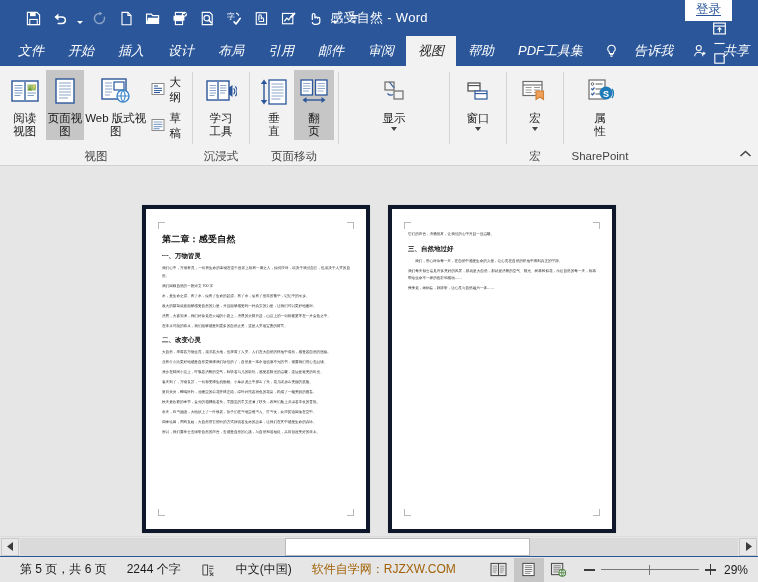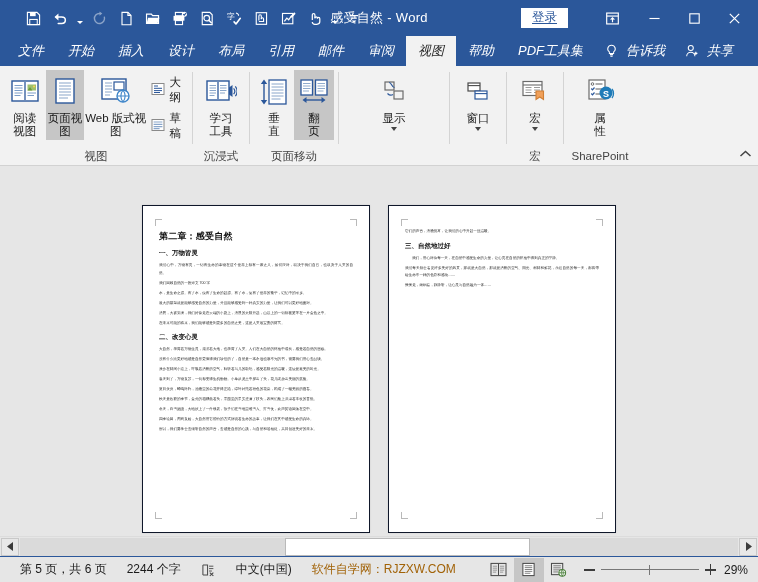--- a/index.html
+++ b/index.html
@@ -24,42 +24,42 @@
   .qat-btn svg { display: block; }
   .qat-caret {
     width: 11px; height: 26px; display: flex; align-items: flex-end; justify-content: center;
     padding-bottom: 7px;
   }
   .caret-d { width: 0; height: 0; border-left: 3px solid transparent; border-right: 3px solid transparent; border-top: 3.5px solid #ffffff; }
   .doc-title {
     position: absolute; left: 0; right: 0; text-align: center;
     color: #ffffff; font-size: 13px; letter-spacing: .3px; pointer-events: none;
   }
-  .title-right { margin-left: auto; display: flex; align-items: center; height: 36px; padding-right: 4px; }
+  .title-right { margin-left: auto; display: flex; align-items: center; height: 36px; padding-right: 4px; flex-direction: column; }
   .signin {
     background: #ffffff; color: #2b579a; font-size: 12.5px;
     padding: 3px 11px 4px; margin-right: 22px; line-height: 1.1;
     text-decoration: underline; text-underline-offset: 2px;
   }
   .winbtn {
     width: 40px; height: 36px; display: flex; align-items: center; justify-content: center;
     color: #ffffff;
   }
   .winbtn.ribbondisp { width: 44px; }
 
   
   .tabbar {
     height: 30px; background: #2b579a; display: flex; align-items: stretch;
     flex: none; padding-left: 6px; font-size: 13px;
   }
   .tab {
     display: flex; align-items: center; padding: 0 12px; color: #ffffff; white-space: nowrap; font-style: italic;
   }
   .tab.active { background: #f2f2f2; color: #2b2b2b; }
-  .tab.icon-tab { gap: 8px; padding: 0 10px; }
+  .tab.icon-tab { gap: 16px; padding: 0 10px; }
   .tellme-icon, .share-icon { display: flex; align-items: center; }
 
   
   .ribbon {
     height: 100px; background: #f2f2f2; flex: none; display: flex; position: relative;
     border-bottom: 1px solid #d2d2d2;
   }
   .grp { display: flex; flex-direction: column; height: 100%; position: relative; }
   .grp-body { flex: 1; display: flex; align-items: flex-start; padding: 4px 4px 0 4px; }
   .grp-label {
@@ -88,21 +88,21 @@
     display: flex; align-items: center; justify-content: center; color: #444;
   }
 
   
   .docarea {
     flex: 1; background: #e6e6e6; position: relative; overflow: hidden;
     display: flex; justify-content: center; align-items: flex-start;
   }
   .pages { display: flex; gap: 18px; margin-top: 39px; }
   .page {
-    width: 228px; height: 328px; background: #ffffff; border: 1px solid #0f172a;
+    width: 228px; height: 328px; background: #ffffff; border: 4px solid #0f172a;
     box-shadow: 0 0 2px rgba(0,0,0,.10);
     position: relative; overflow: hidden;
   }
   .page-inner { position: absolute; left: 16px; right: 16px; top: 16px; bottom: 16px; }
   .crop-tl, .crop-tr, .crop-bl, .crop-br { position: absolute; width: 7px; height: 7px; }
   .crop-tl { left: 12px; top: 13px; border-left: 1px solid #b9b9b9; border-top: 1px solid #b9b9b9; }
   .crop-tr { right: 12px; top: 13px; border-right: 1px solid #b9b9b9; border-top: 1px solid #b9b9b9; }
   .crop-bl { left: 12px; bottom: 13px; border-left: 1px solid #b9b9b9; border-bottom: 1px solid #b9b9b9; }
   .crop-br { right: 12px; bottom: 13px; border-right: 1px solid #b9b9b9; border-bottom: 1px solid #b9b9b9; }
 

